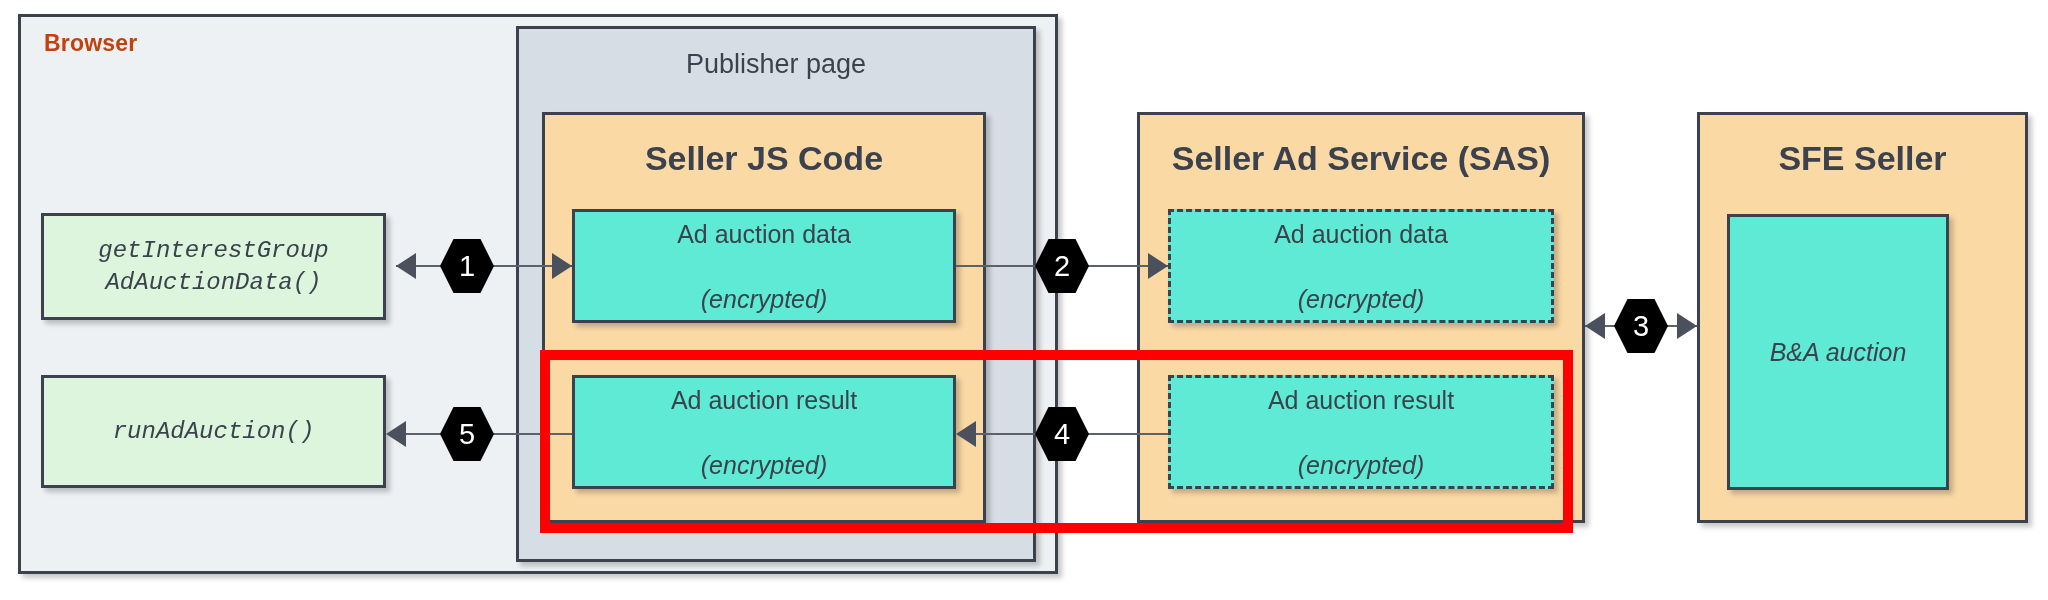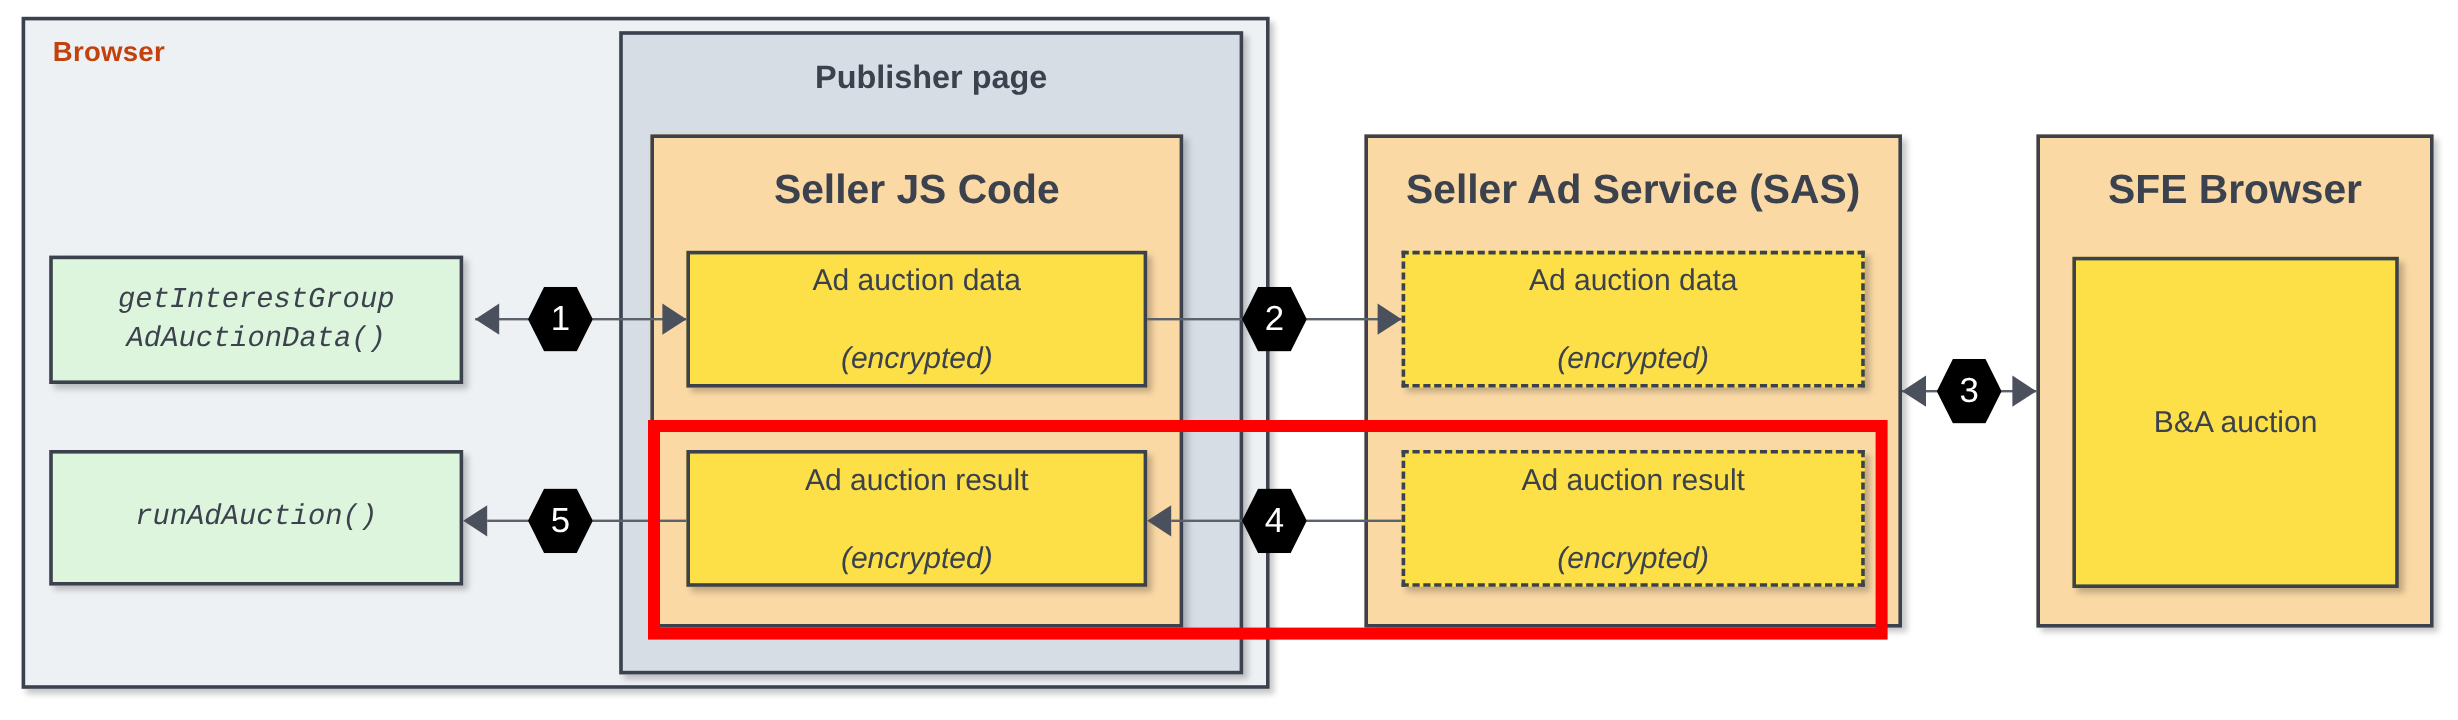--- a/index.html
+++ b/index.html
@@ -47,35 +47,35 @@
     font-size: 23px;
     letter-spacing: 0.2px;
   }
 
   
   .publisher {
     background: #d6dde4;
   }
   .publisher-title {
     font-size: 27px;
-    font-weight: bold;
+    font-weight: normal;
   }
 
   
   .orange {
     background: #fad9a5;
   }
   .orange-title {
     font-size: 34px;
     font-weight: bold;
   }
 
   
   .cream {
-    background: #fde047;
+    background: #5eead4;
     display: flex;
     flex-direction: column;
     align-items: center;
     justify-content: center;
     text-align: center;
     color: #3b424d;
     font-size: 25px;
     line-height: 1.28;
   }
   .cream.dashed {
@@ -187,24 +187,24 @@
     <span>Ad auction data</span>
     <span class="sub">(encrypted)</span>
   </div>
 
   <div class="box cream dashed" style="left:1168px; top:375px; width:386px; height:114px;">
     <span>Ad auction result</span>
     <span class="sub">(encrypted)</span>
   </div>
 
   <div class="box orange" style="left:1697px; top:112px; width:331px; height:411px;">
-    <div class="box-title orange-title" style="top:24px;">SFE Browser</div>
-  </div>
-
-  <div class="box cream" style="left:1727px; top:214px; width:272px; height:276px;">
+    <div class="box-title orange-title" style="top:24px;">SFE Seller</div>
+  </div>
+
+  <div class="box cream" style="left:1727px; top:214px; width:222px; height:276px;font-style:italic;">
     <span>B&amp;A auction</span>
   </div>
 
   <div class="conn" style="left:396px; top:265px; width:176px;"></div>
   <div class="arrow-head arrow-left" style="left:396px; top:253px;"></div>
   <div class="arrow-head arrow-right" style="left:552px; top:253px;"></div>
   <div class="badge" style="left:440px; top:239px;">1</div>
 
   <div class="conn" style="left:956px; top:265px; width:212px;"></div>
   <div class="arrow-head arrow-right" style="left:1148px; top:253px;"></div>

